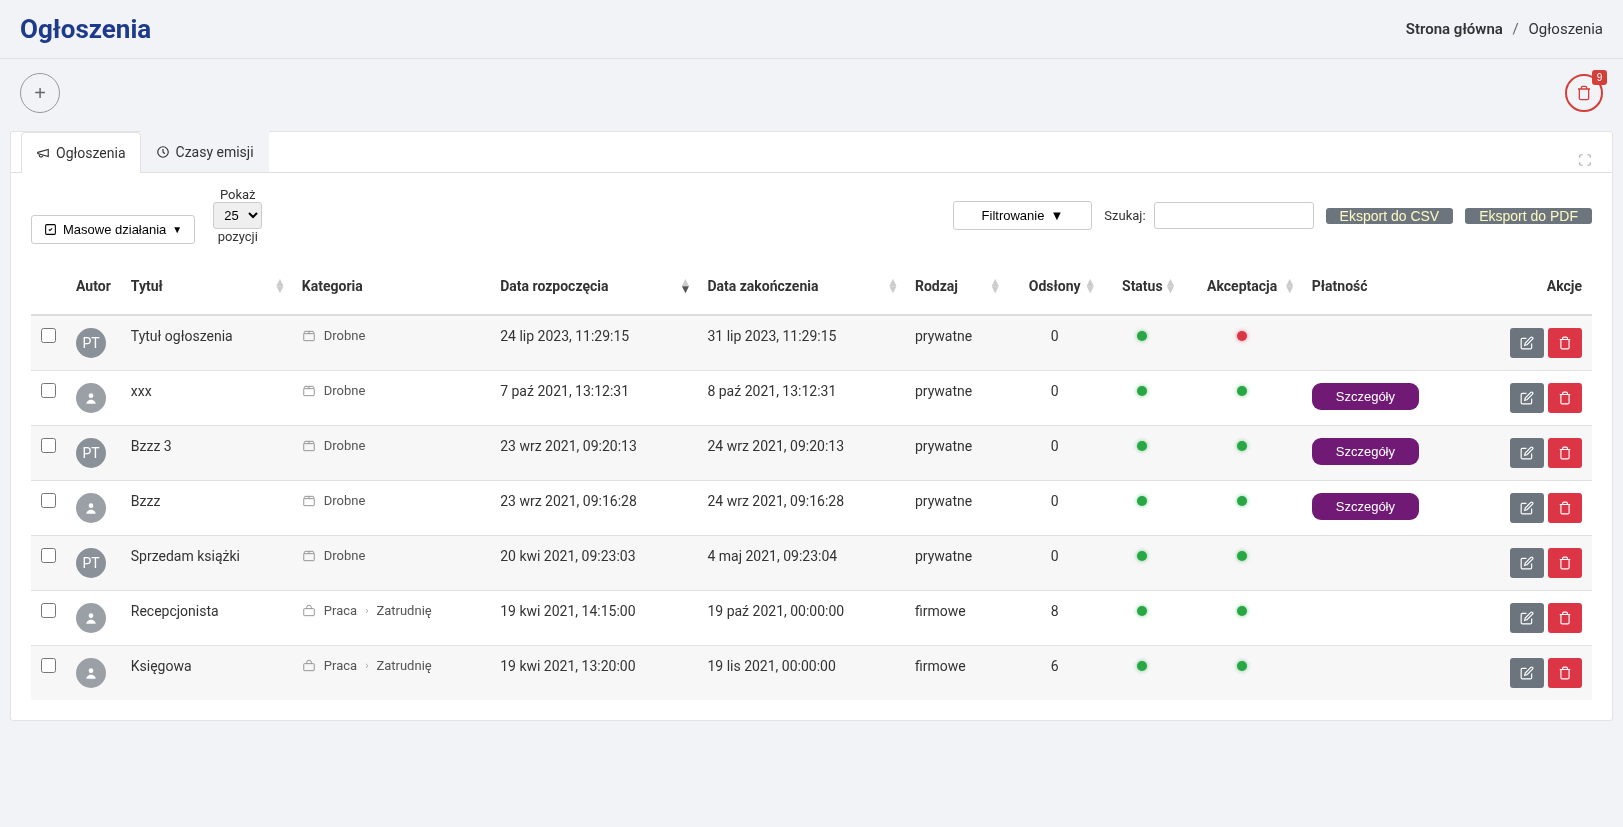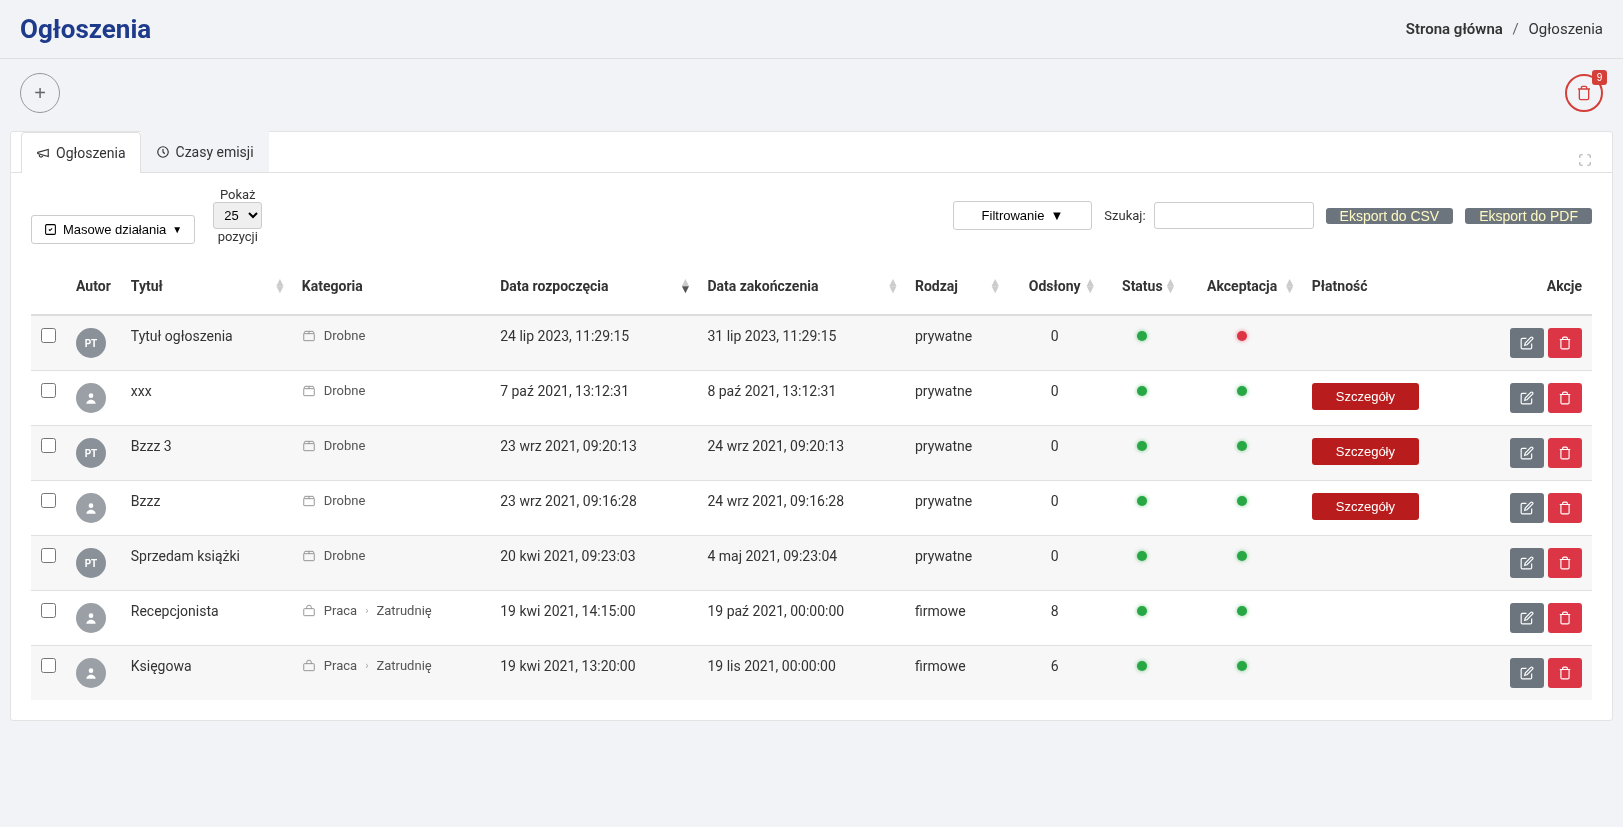--- a/index.html
+++ b/index.html
@@ -39,30 +39,30 @@
 
 table { width: calc(100% - 40px); margin: 0 20px 20px; border-collapse: collapse; font-size: 14px; }
 th, td { padding: 12px 10px; text-align: left; border-top: 1px solid #e0e0e0; vertical-align: top; }
 th { font-weight: 700; border-top: none; border-bottom: 2px solid #ddd; position: relative; padding-top: 20px; padding-bottom: 20px; }
 th .sort { position: absolute; right: 6px; top: 50%; transform: translateY(-50%); font-size: 12px; color: #ccc; display: flex; flex-direction: column; line-height: 7px; }
 th .sort .active-sort { color: #555; }
 tbody tr:nth-child(odd) { background: #f7f7f7; }
 td.cb, th.cb { width: 32px; text-align: center; }
 td.cb input, th.cb input { width: 15px; height: 15px; }
 td.avatar-cell { width: 48px; }
-.avatar { width: 30px; height: 30px; border-radius: 50%; background: #9aa0a6; color: #fff; display: flex; align-items: center; justify-content: center; font-size: 10px; font-weight: 700; }
+.avatar { width: 30px; height: 30px; border-radius: 50%; background: #9aa0a6; color: #fff; display: flex; align-items: center; justify-content: center; font-size: 14px; font-weight: 400; }
 .avatar.pt { background: #8a9199; }
 .cat { display: flex; align-items: center; gap: 8px; color: #555; font-size: 13px; }
 .cat-icon { width: 14px; height: 14px; color: #888; }
 .cat .chev { color: #aaa; font-size: 11px; }
 .center { text-align: center; }
 .dot { width: 10px; height: 10px; border-radius: 50%; display: inline-block; }
 .dot.green { background: #28a745; box-shadow: 0 0 4px rgba(40,167,69,0.6); }
 .dot.red { background: #dc3545; box-shadow: 0 0 4px rgba(220,53,69,0.6); }
-.details-btn { background: #b91c1c; color: #fff; border: none; padding: 6px 24px; border-radius: 3px; font-size: 13px; cursor: pointer; }
+.details-btn { background: #701a75; color: #fff; border: none; padding: 6px 24px; border-radius: 9px; font-size: 13px; cursor: pointer; }
 .row-actions { display: flex; gap: 4px; justify-content: flex-end; }
 .icon-btn { width: 34px; height: 30px; border: none; border-radius: 3px; display: flex; align-items: center; justify-content: center; cursor: pointer; color: #fff; }
 .icon-btn.edit { background: #6c757d; }
 .icon-btn.del { background: #dc3545; }
 .icon-btn svg { width: 14px; height: 14px; }
 th.actions-col, td.actions-col { text-align: right; }
 th.views, td.views { text-align: center; }
 </style>
 </head>
 <body>

